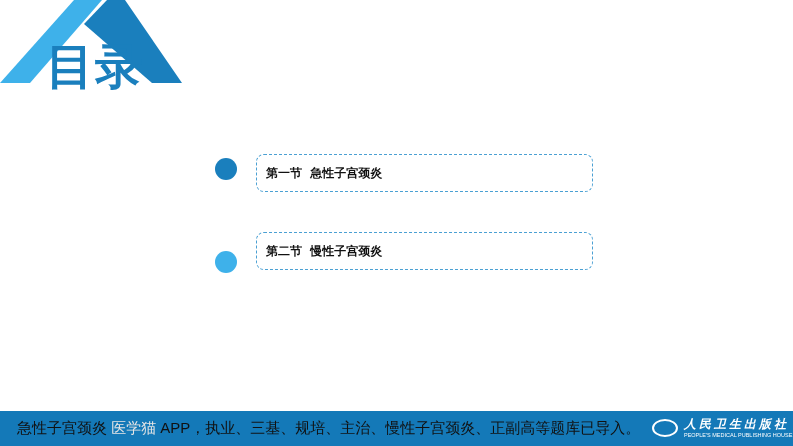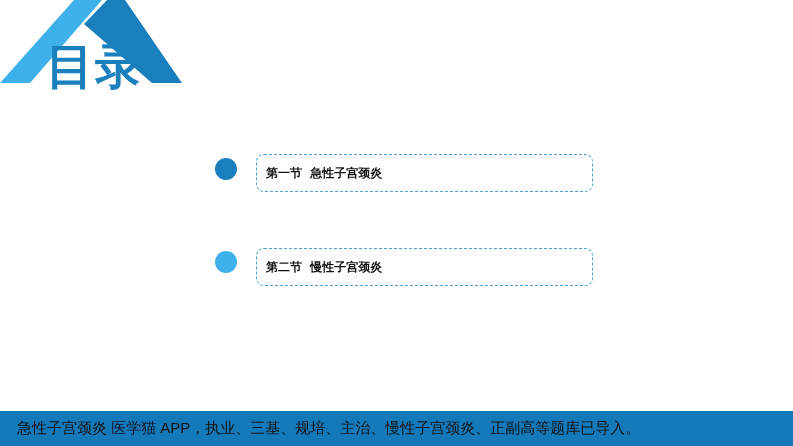--- a/index.html
+++ b/index.html
@@ -4,40 +4,45 @@
 <style>
   html, body { margin:0; padding:0; }
   body { width:793px; height:446px; position:relative; overflow:hidden; background:#ffffff; font-family:"DejaVu Sans", sans-serif; }
   .roof { position:absolute; left:0; top:0; width:190px; height:90px; }
   .title { position:absolute; left:46px; top:46px; font-size:48px; font-weight:bold; color:#1a7fbd; letter-spacing:1px; line-height:40px; }
   .dot { position:absolute; width:22px; height:22px; border-radius:50%; }
   .item-box { position:absolute; left:256px; width:337px; height:38px; border:1.5px dashed #4aa0d3; border-radius:8px; box-sizing:border-box; display:flex; align-items:center; padding-left:9px; }
   .item-text { font-size:12px; font-weight:bold; color:#111; white-space:pre; }
   .footer { position:absolute; left:0; top:411px; width:793px; height:35px; background:#1479b8; display:flex; align-items:center; }
   .footer-text { position:absolute; left:17px; top:8px; font-size:15px; color:#111; white-space:nowrap; font-family:"Liberation Sans", sans-serif; }
-  .footer-text .app { color:#0f172a; }
+  .footer-text .app { color:#e5e5e5; }
   .logo { position:absolute; left:652px; top:5px; width:140px; height:26px; }
   .logo-emblem { position:absolute; left:0; top:3px; width:26px; height:18px; border:2px solid #fff; border-radius:50%; box-sizing:border-box; }
   .logo-cn { position:absolute; left:32px; top:0px; font-size:12px; color:#fff; font-weight:bold; font-style:italic; letter-spacing:3px; white-space:nowrap; }
   .logo-en { position:absolute; left:32px; top:16px; font-size:5.5px; color:#fff; white-space:nowrap; font-family:"Liberation Sans", sans-serif; }
 </style>
 </head>
 <body>
 
 <svg class="roof" viewBox="0 0 190 90">
   <polygon points="0,83 30,83 102,0 74,0" fill="#3eb1ea"></polygon>
   <polygon points="84,24 107,0 125,0 182,83 152,83" fill="#1a7fbd"></polygon>
 </svg>
 <div class="title">目录</div>
 
 <div class="dot" style="left:215px; top:158px; background:#1a7fbd;"></div>
 <div class="item-box" style="top:154px;">
   <span class="item-text">第一节  急性子宫颈炎</span>
 </div>
 
 <div class="dot" style="left:215px; top:251px; background:#3eb1ea;"></div>
-<div class="item-box" style="top:248px;">
+<div class="item-box" style="top:232px;">
   <span class="item-text">第二节  慢性子宫颈炎</span>
 </div>
 
 <div class="footer">
   <div class="footer-text"><span>急性子宫颈炎 </span><span class="app">医学猫</span><span> APP，执业、三基、规培、主治、慢性子宫颈炎、正副高等题库已导入。</span></div>
+  <div class="logo">
+    <div class="logo-emblem"></div>
+    <div class="logo-cn">人民卫生出版社</div>
+    <div class="logo-en">PEOPLE'S MEDICAL PUBLISHING HOUSE</div>
+  </div>
 </div>
 
 </body></html>

